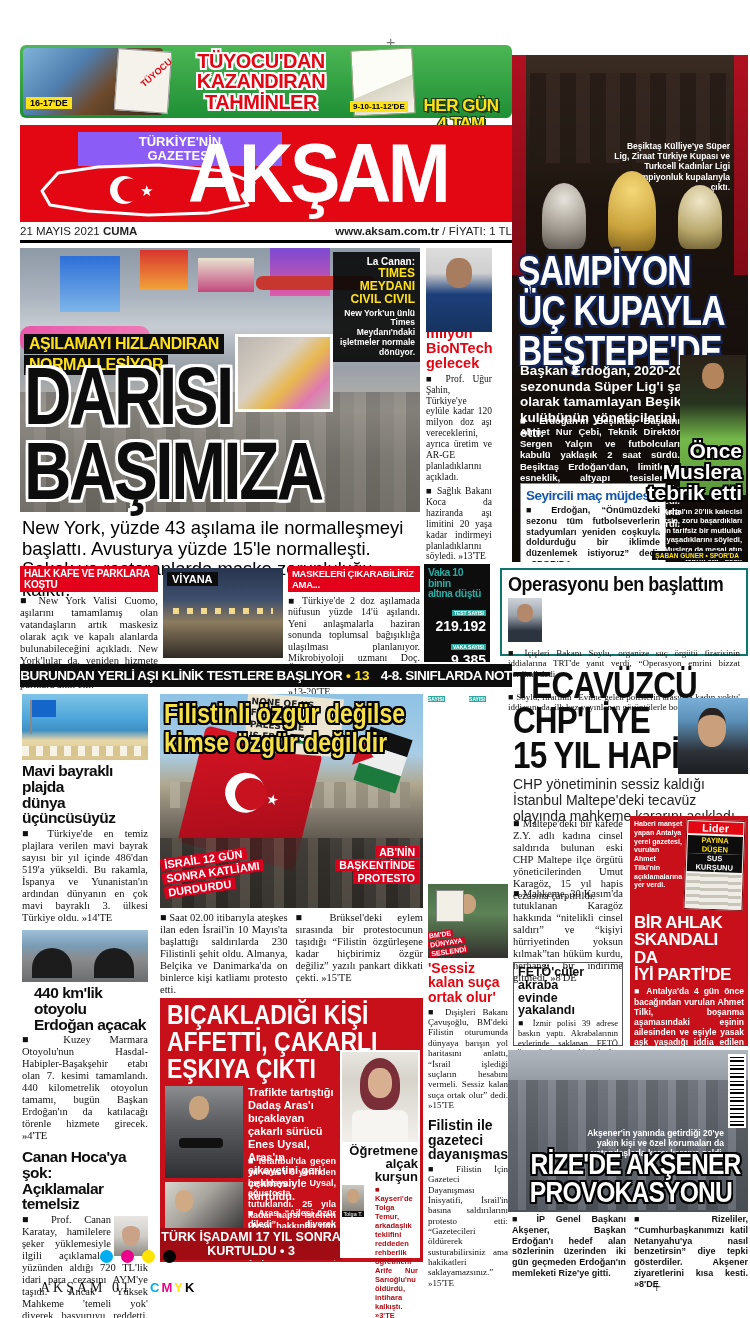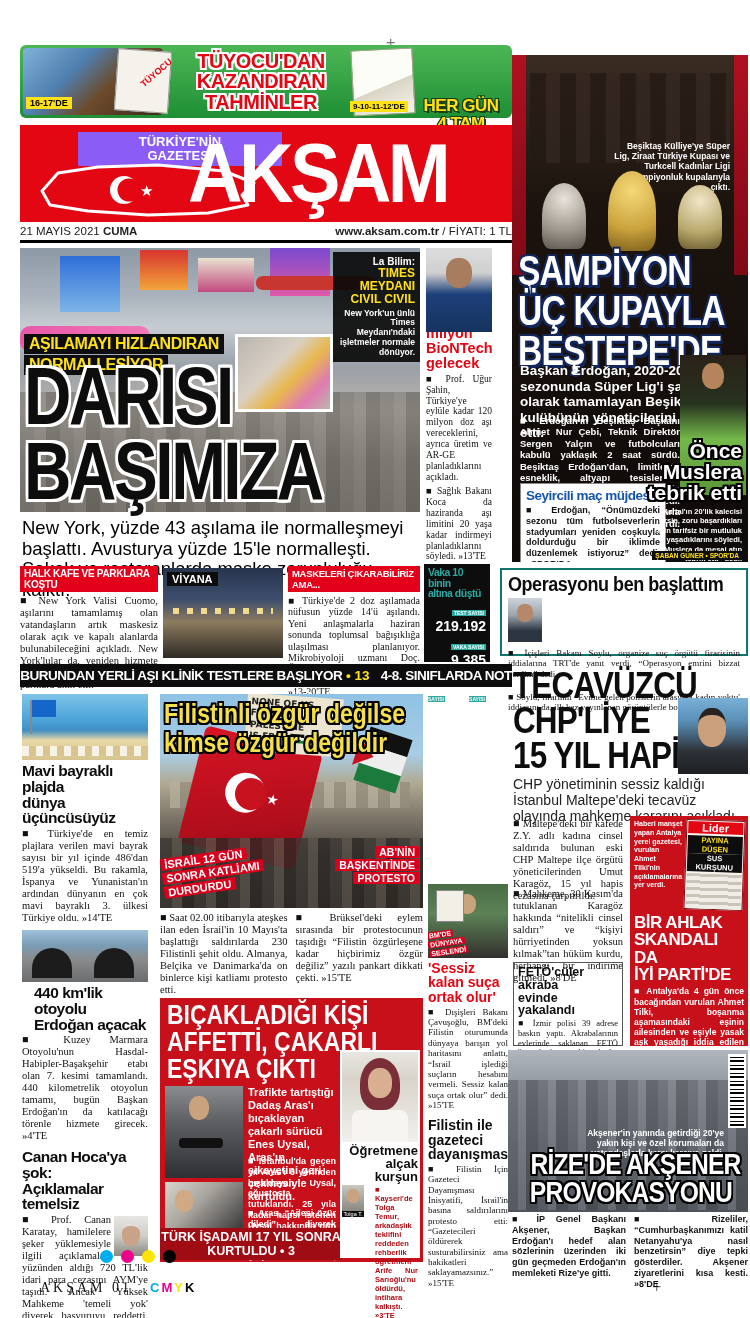--- a/index.html
+++ b/index.html
@@ -76,21 +76,21 @@
          linear-gradient(180deg,#8e99a6 0%,#aab3bd 18%,#c6ccd2 30%,#9aa0a8 45%,#b9b4ac 62%,#8d8a84 80%,#7a766f 100%);">
     <div class="abs" style="left:40px;top:8px;width:60px;height:56px;background:linear-gradient(180deg,#2e6fd8,#7db5e8);"></div>
     <div class="abs" style="left:120px;top:2px;width:48px;height:40px;background:linear-gradient(180deg,#d8352e,#f2a43a);"></div>
     <div class="abs" style="left:178px;top:10px;width:56px;height:34px;background:linear-gradient(180deg,#e8e2d0,#c24a7e);"></div>
     <div class="abs" style="left:250px;top:0;width:60px;height:48px;background:linear-gradient(180deg,#7a4ad0,#e05aa8);"></div>
     <div class="abs" style="left:236px;top:28px;width:120px;height:14px;background:#c8372f;border-radius:7px/6px;"></div>
     <div class="abs" style="left:0px;top:78px;width:130px;height:26px;background:linear-gradient(90deg,#e858a8,#f07ab8);border-radius:10px;"></div>
     <div class="abs" style="left:0;bottom:0;width:100%;height:120px;background:repeating-linear-gradient(90deg,#6e6a64 0 14px,#7d7972 14px 26px,#57534e 26px 40px);opacity:.55;"></div>
 
     <div class="abs" style="right:0;top:4px;width:78px;background:rgba(10,10,10,.92);color:#fff;text-align:right;padding:4px 5px 5px 4px;">
-      <div style="font-size:10px;font-weight:bold;">La Bilim:</div>
+      <div style="font-size:10px;font-weight:bold;">La Canan:</div>
       <div style="color:#ffe11a;font-weight:900;font-size:12px;line-height:1.1;">
         <div>TIMES</div>
         <div>MEYDANI</div>
         <div>CIVIL CIVIL</div>
       </div>
       <div style="font-size:8.5px;font-weight:bold;line-height:1.15;margin-top:2px;">New York'un ünlü Times Meydanı'ndaki işletmeler normale dönüyor.</div>
     </div>
 
     <div class="abs" style="left:4px;top:86px;">
       <div style="background:#0d0d0d;color:#ffe11a;font-weight:900;font-size:16px;padding:1px 5px;display:inline-block;" class="cond">AŞILAMAYI HIZLANDIRAN</div><br>

